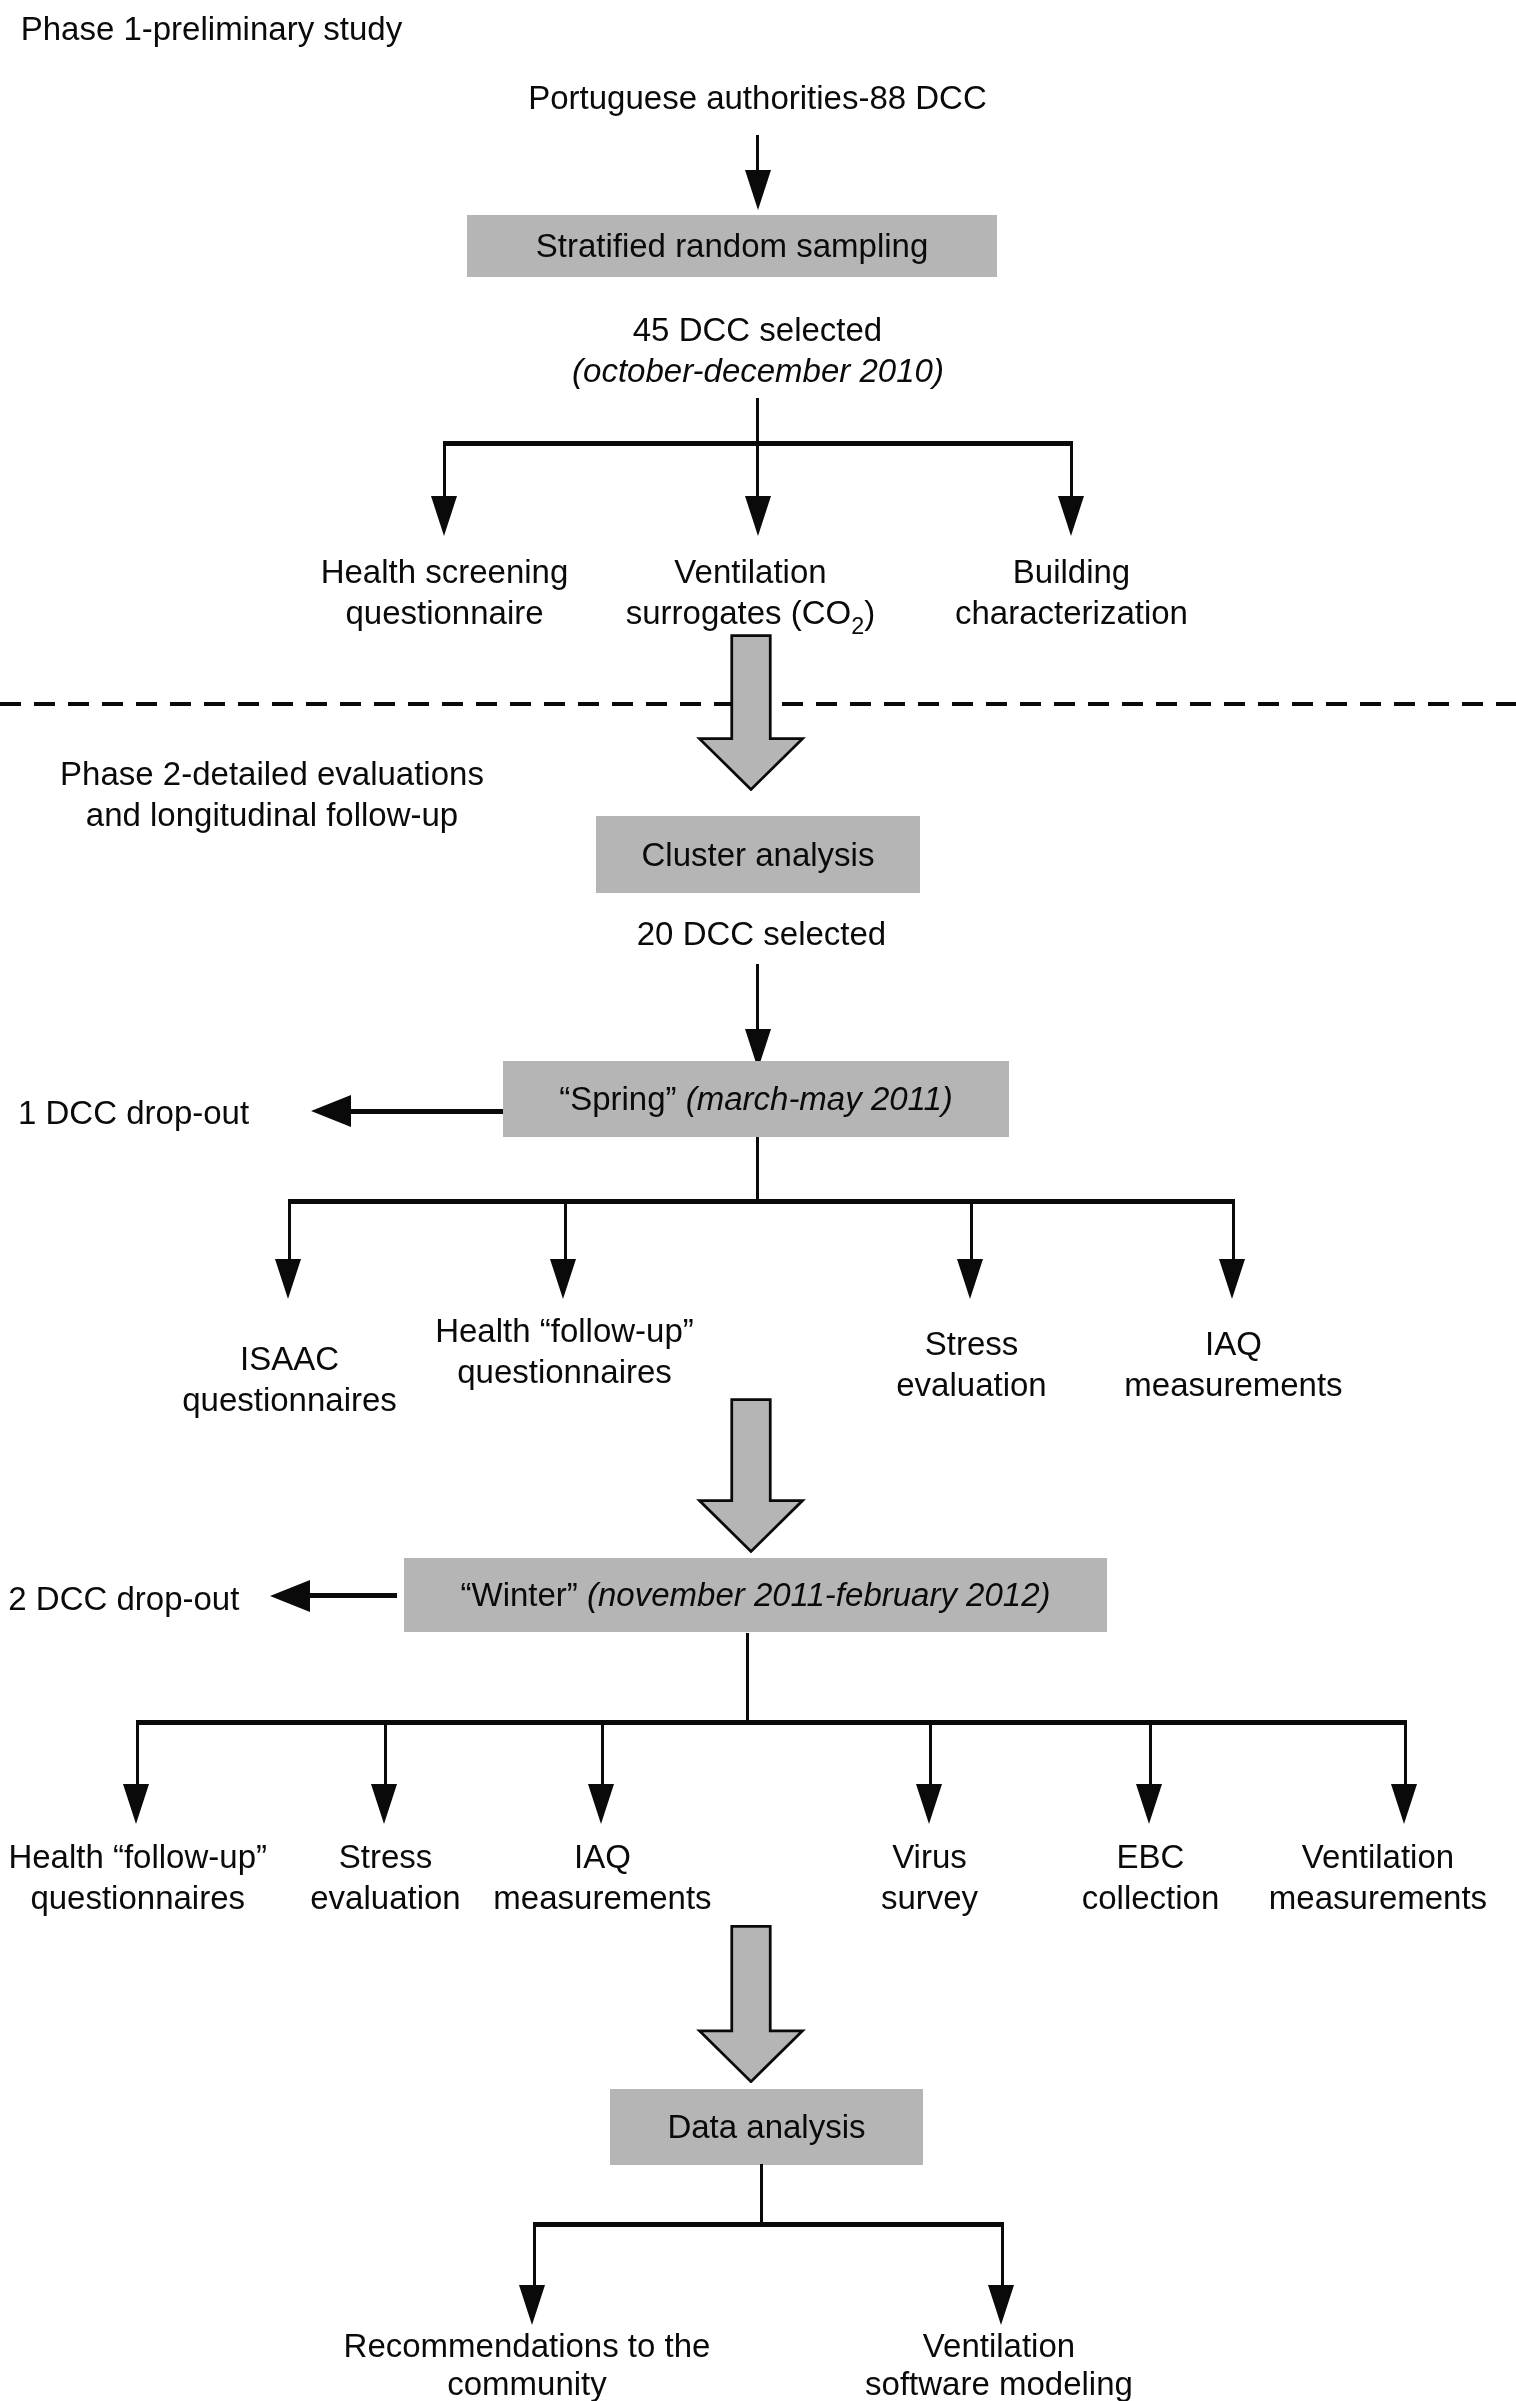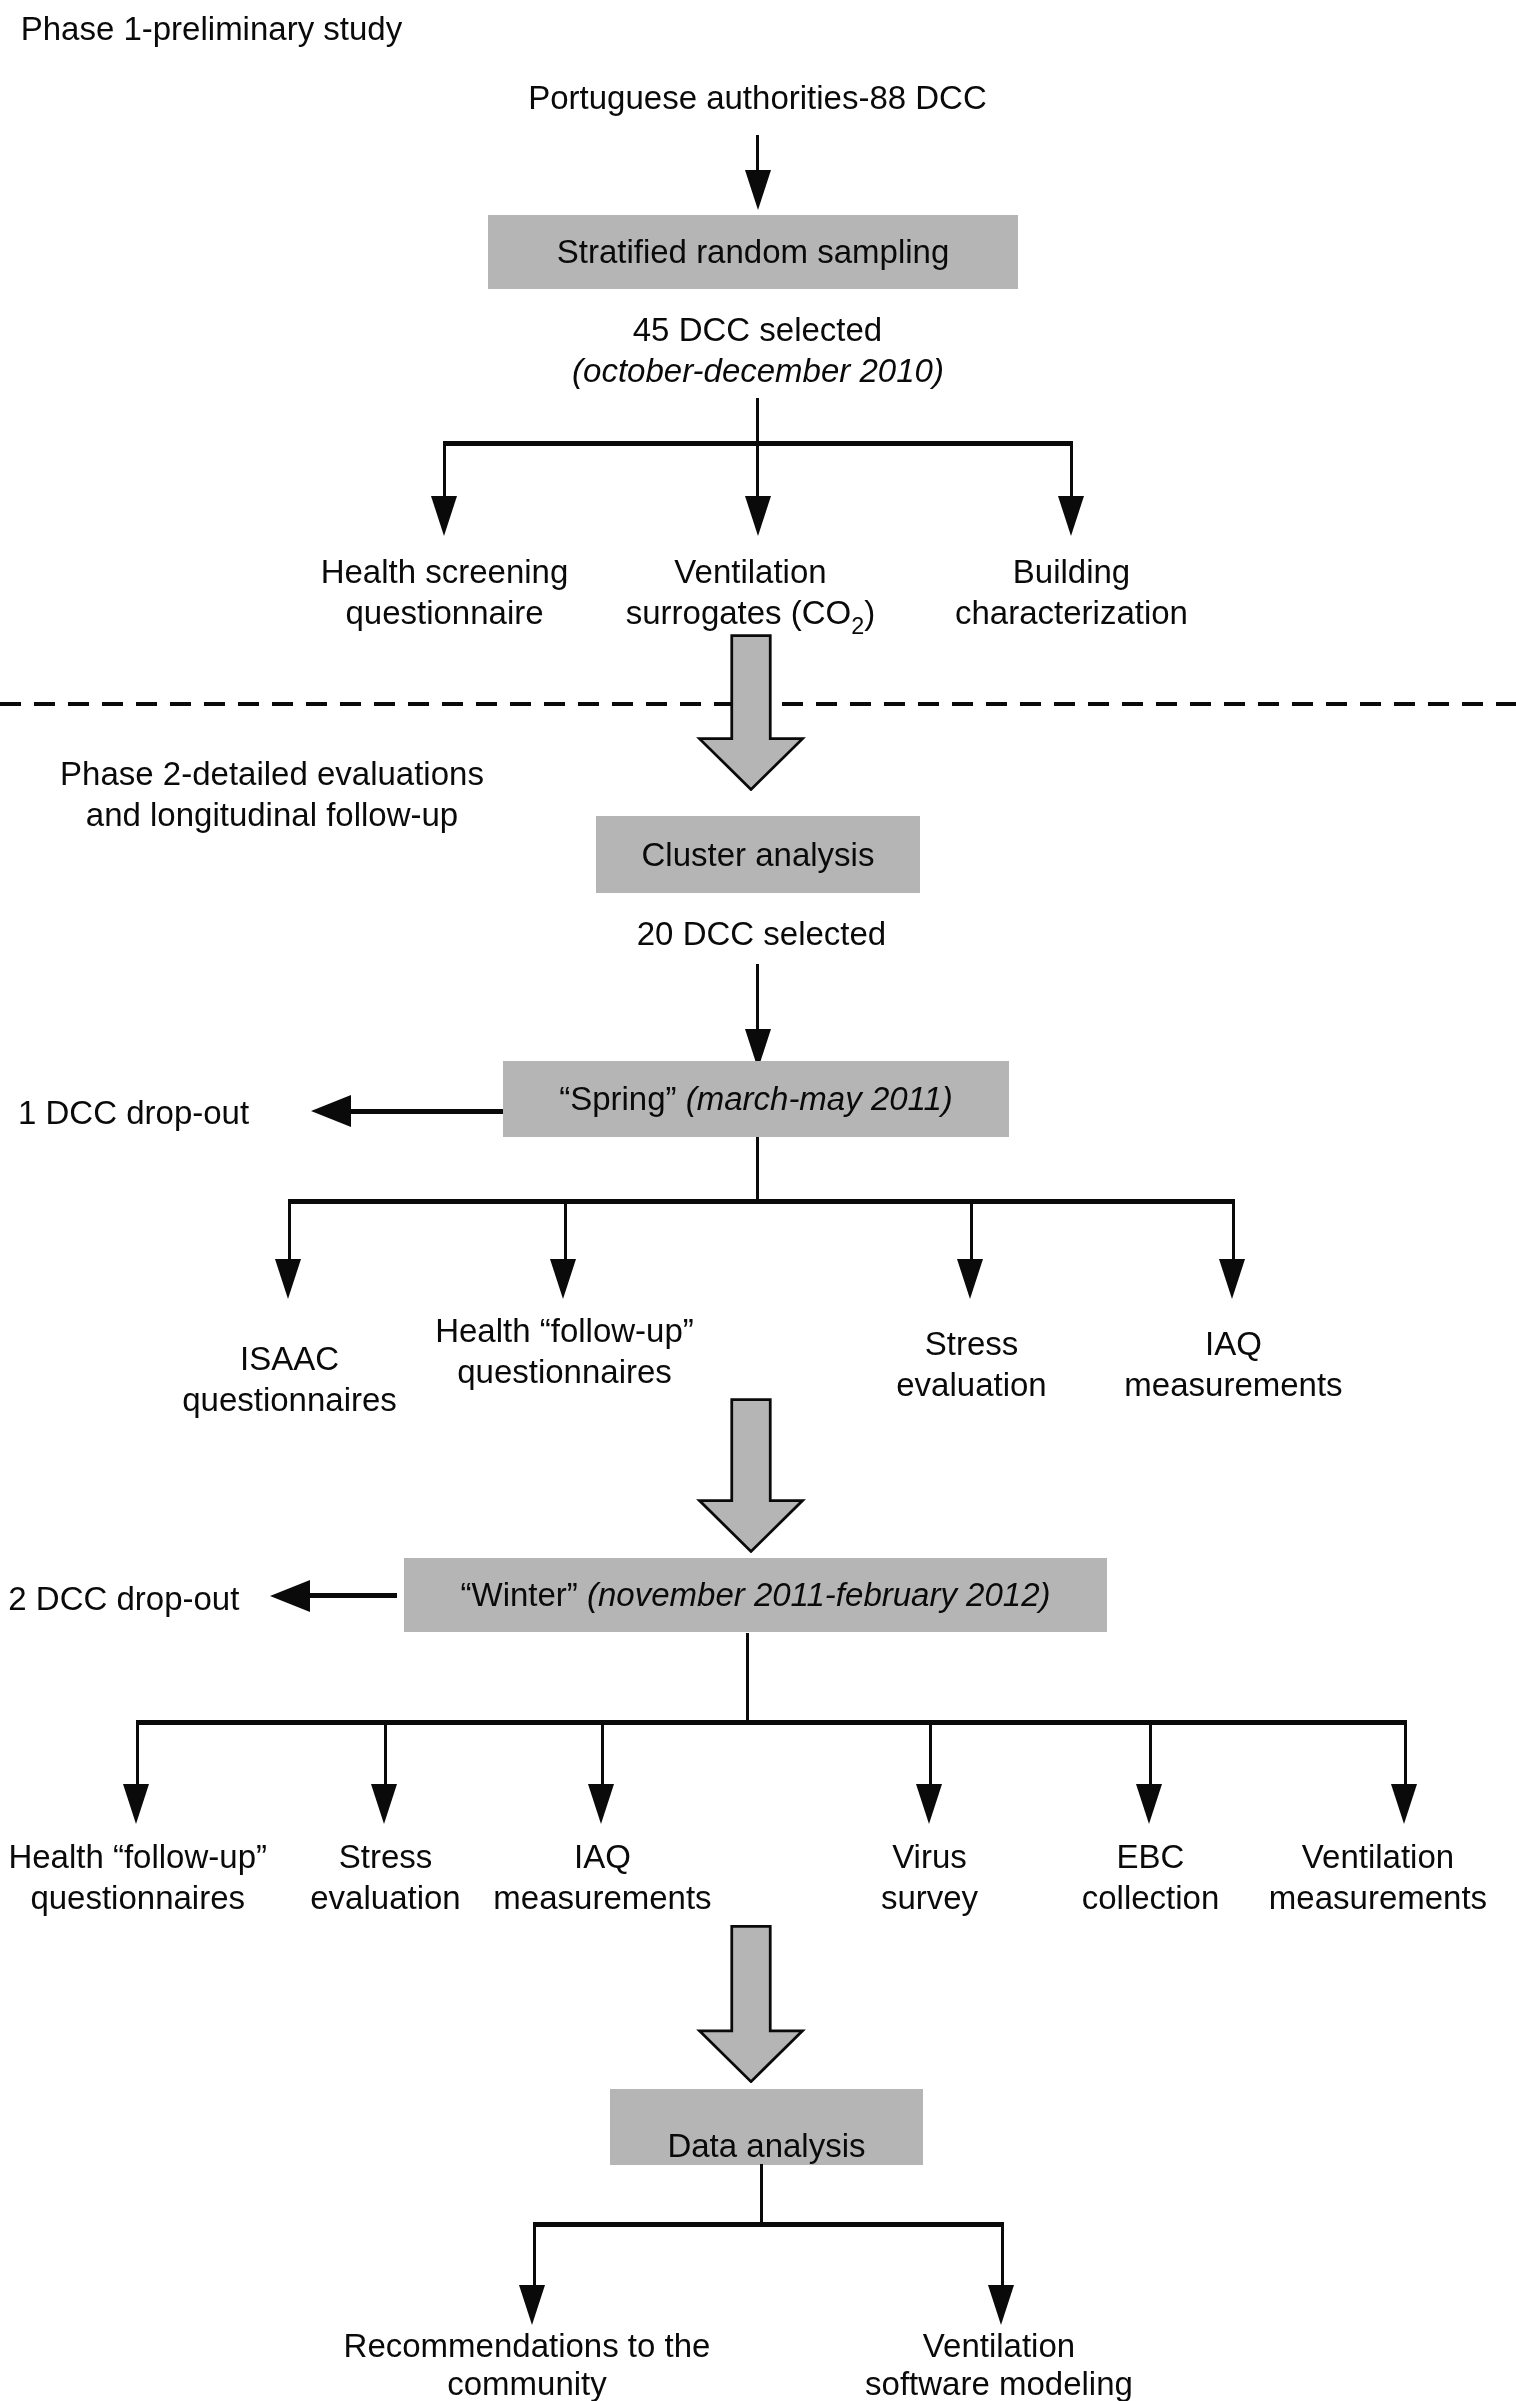--- a/index.html
+++ b/index.html
@@ -29,21 +29,21 @@
 
 <div class="canvas">
 
   <div class="txt left-txt" style="left:20.7px;top:8.3px;">Phase 1-preliminary study</div>
 
   <div class="txt" style="left:482px;top:77px;width:551px;">Portuguese authorities-88 DCC</div>
 
   <div class="vline" style="left:756px;top:135px;height:40px;"></div>
   <div class="head-down" style="left:745px;top:170px;"></div>
 
-  <div class="gbox" style="left:488px;top:215px;width:530px;height:74px;">
+  <div class="gbox" style="left:467px;top:215px;width:530px;height:62px;">
     <span>Stratified random sampling</span>
   </div>
 
   <div class="txt" style="left:551px;top:309px;width:413px;">45 DCC selected</div>
   <div class="txt it" style="left:517px;top:350px;width:482px;">(october-december 2010)</div>
 
   <div class="vline" style="left:756px;top:398px;height:45px;"></div>
   <div class="hline" style="left:443px;top:441px;width:630px;"></div>
   <div class="vline" style="left:443px;top:441px;height:62px;"></div>
   <div class="vline" style="left:756px;top:441px;height:62px;"></div>
@@ -170,21 +170,21 @@
   </div>
   <div class="txt" style="left:1230px;top:1836px;width:296px;">
     <span class="ln">Ventilation</span>
     <span class="ln">measurements</span>
   </div>
 
   <svg class="blockarrow" style="left:696px;top:1925px;" width="110" height="158" viewBox="0 0 160 230">
     <polygon points="52,2 108,2 108,154 155,154 80,228 5,154 52,154"></polygon>
   </svg>
 
-  <div class="gbox" style="left:610px;top:2089px;width:313px;height:76px;align-items:flex-end;">
+  <div class="gbox" style="left:610px;top:2089px;width:313px;height:76px;">
     <span>Data analysis</span>
   </div>
 
   <div class="vline" style="left:760px;top:2164px;height:61px;"></div>
   <div class="hline" style="left:533px;top:2222px;width:471px;"></div>
   <div class="vline" style="left:533px;top:2222px;height:69px;"></div>
   <div class="vline" style="left:1001px;top:2222px;height:69px;"></div>
   <div class="head-down" style="left:519px;top:2285px;"></div>
   <div class="head-down" style="left:988px;top:2285px;"></div>
 

